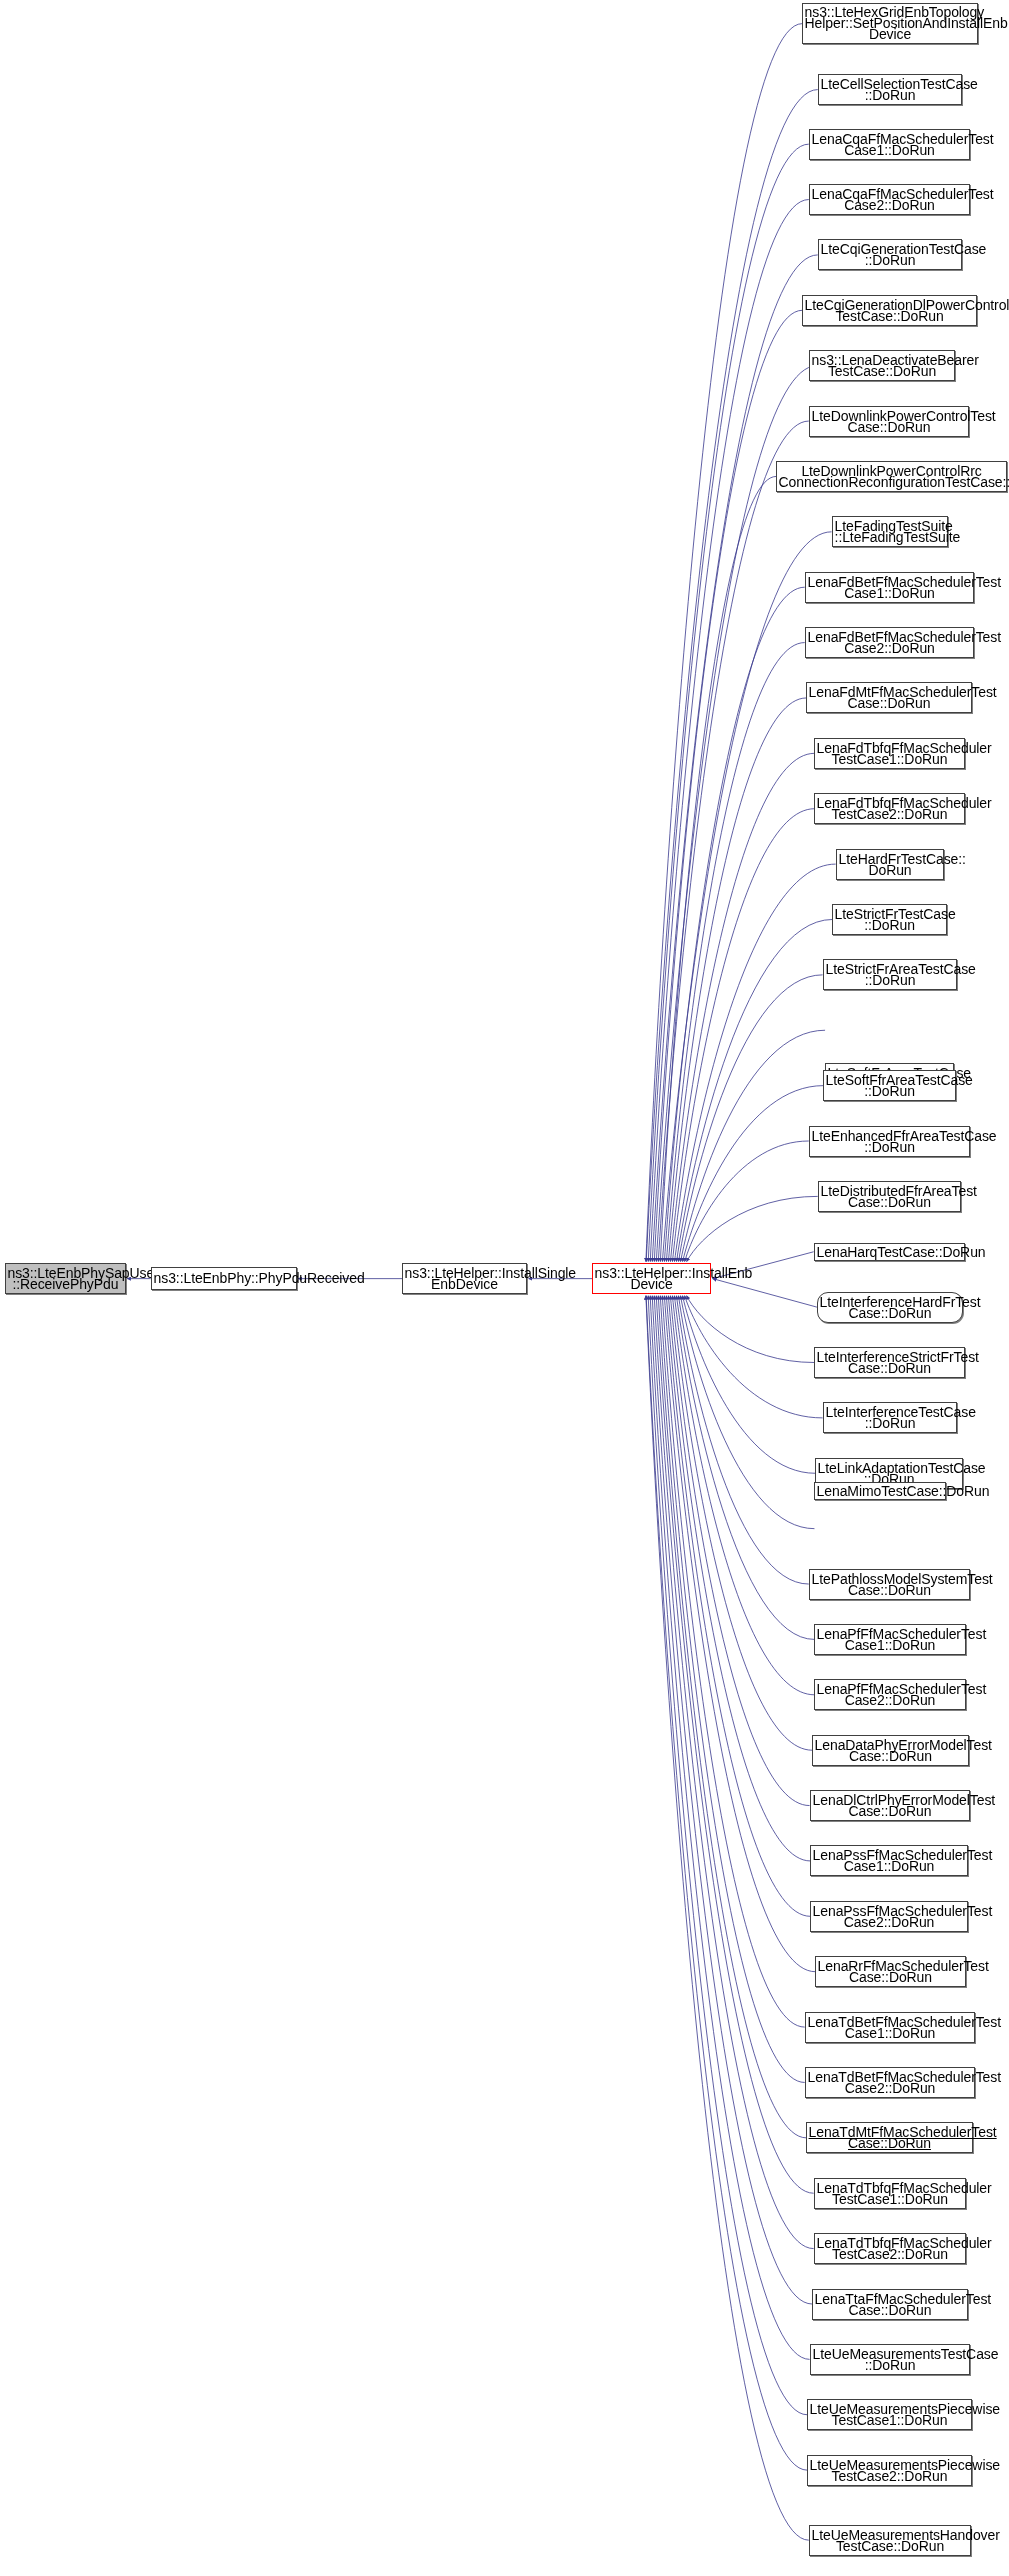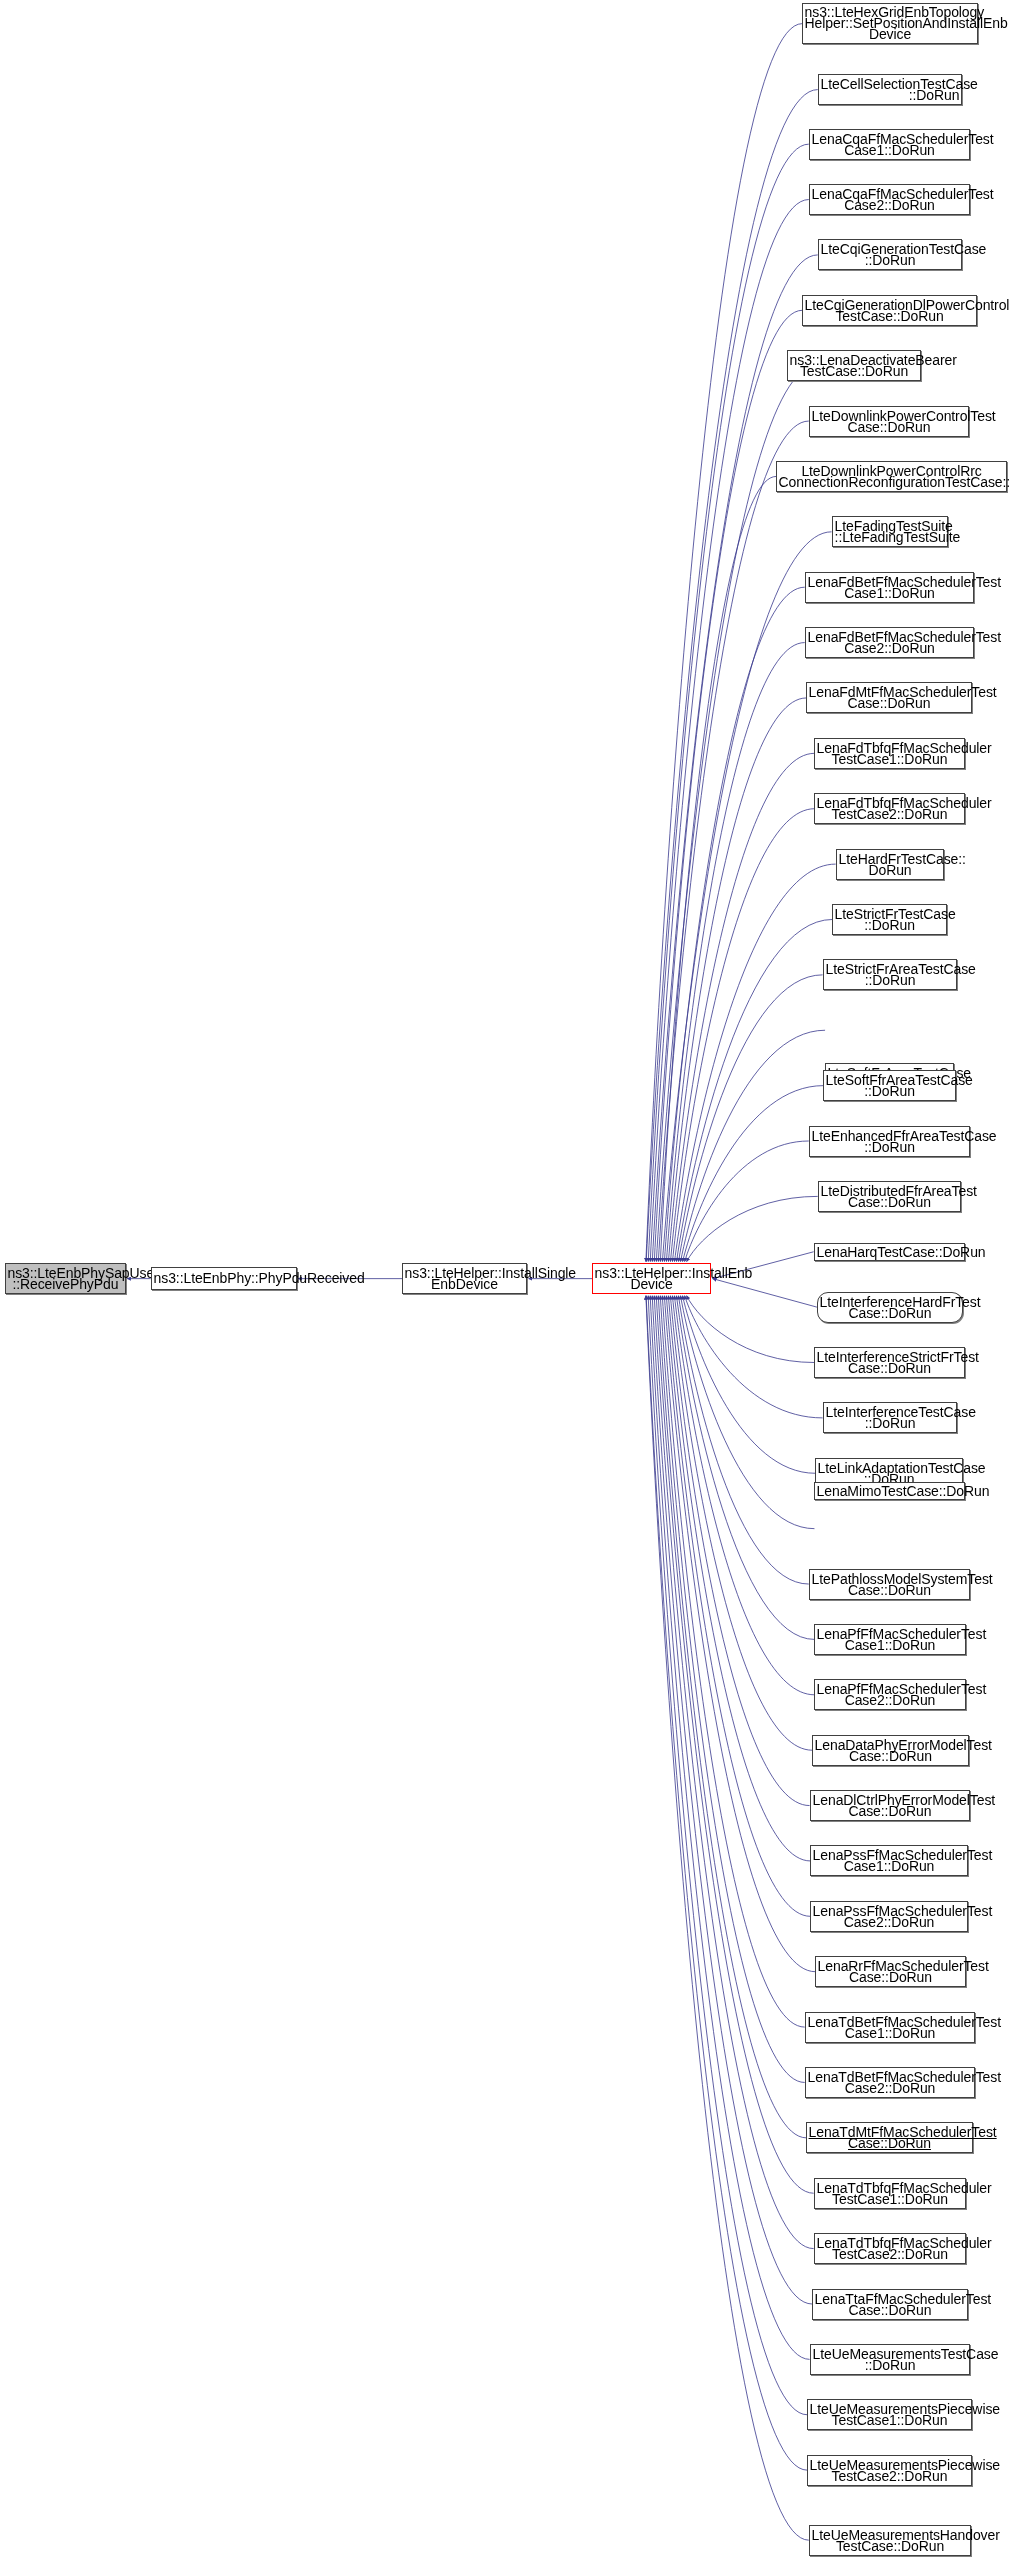--- a/index.html
+++ b/index.html
@@ -122,31 +122,31 @@
 <div class="node highlight" style="left: 4.9px; top: 1263px; width: 121px; height: 31px;"><span class="node-label">ns3::LteEnbPhySapUser
 ::ReceivePhyPdu</span></div>
     <div class="node" style="left: 151px; top: 1267px; width: 146px; height: 23px;"><span class="node-label">ns3::LteEnbPhy::PhyPduReceived</span></div>
     <div class="node" style="left: 402px; top: 1263px; width: 125px; height: 31px;"><span class="node-label">ns3::LteHelper::InstallSingle
 EnbDevice</span></div>
     <div class="node current" style="left: 592px; top: 1263px; width: 119px; height: 31px;"><span class="node-label">ns3::LteHelper::InstallEnb
 Device</span></div>
     <div class="node" style="left: 802px; top: 3.3px; width: 176px; height: 41px;"><span class="node-label">ns3::LteHexGridEnbTopology
 Helper::SetPositionAndInstallEnb
 Device</span></div>
-    <div class="node" style="left: 818px; top: 74px; width: 144px; height: 31px; text-align: right;"><span class="node-label">LteCellSelectionTestCase
+    <div class="node" style="left: 818px; top: 74px; width: 144px; height: 31px;"><span class="node-label">LteCellSelectionTestCase
 ::DoRun</span></div>
     <div class="node" style="left: 809px; top: 129px; width: 161px; height: 31px;"><span class="node-label">LenaCqaFfMacSchedulerTest
 Case1::DoRun</span></div>
     <div class="node" style="left: 809px; top: 184px; width: 161px; height: 31px;"><span class="node-label">LenaCqaFfMacSchedulerTest
 Case2::DoRun</span></div>
     <div class="node" style="left: 818px; top: 239px; width: 144px; height: 31px;"><span class="node-label">LteCqiGenerationTestCase
 ::DoRun</span></div>
     <div class="node" style="left: 802px; top: 295px; width: 175px; height: 31px;"><span class="node-label">LteCqiGenerationDlPowerControl
 TestCase::DoRun</span></div>
-    <div class="node" style="left: 787px; top: 350px; width: 134px; height: 31px;"><span class="node-label">ns3::LenaDeactivateBearer
+    <div class="node" style="left: 809px; top: 350px; width: 146px; height: 31px;"><span class="node-label">ns3::LenaDeactivateBearer
 TestCase::DoRun</span></div>
     <div class="node" style="left: 809px; top: 406px; width: 160px; height: 31px;"><span class="node-label">LteDownlinkPowerControlTest
 Case::DoRun</span></div>
     <div class="node" style="left: 776px; top: 461px; width: 231px; height: 31px;"><span class="node-label">LteDownlinkPowerControlRrc
 ConnectionReconfigurationTestCase::DoRun</span></div>
     <div class="node" style="left: 832px; top: 516px; width: 116px; height: 31px;"><span class="node-label">LteFadingTestSuite
 ::LteFadingTestSuite</span></div>
     <div class="node" style="left: 805px; top: 572px; width: 169px; height: 31px;"><span class="node-label">LenaFdBetFfMacSchedulerTest
 Case1::DoRun</span></div>
     <div class="node" style="left: 805px; top: 627px; width: 169px; height: 31px;"><span class="node-label">LenaFdBetFfMacSchedulerTest
@@ -173,21 +173,21 @@
 Case::DoRun</span></div>
     <div class="node" style="left: 814px; top: 1243px; width: 151px; height: 18px;"><span class="node-label">LenaHarqTestCase::DoRun</span></div>
     <div class="node" style="left: 817px; top: 1292px; width: 146px; height: 31px; border-radius: 11px;"><span class="node-label">LteInterferenceHardFrTest
 Case::DoRun</span></div>
     <div class="node" style="left: 814px; top: 1347px; width: 151px; height: 31px;"><span class="node-label">LteInterferenceStrictFrTest
 Case::DoRun</span></div>
     <div class="node" style="left: 823px; top: 1402px; width: 134px; height: 31px;"><span class="node-label">LteInterferenceTestCase
 ::DoRun</span></div>
     <div class="node" style="left: 815px; top: 1458px; width: 148px; height: 31px;"><span class="node-label">LteLinkAdaptationTestCase
 ::DoRun</span></div>
-    <div class="node" style="left: 814px; top: 1482px; width: 151px; height: 18px;"><span class="node-label">LenaMimoTestCase::DoRun</span></div>
+    <div class="node" style="left: 814px; top: 1482px; width: 132px; height: 18px;"><span class="node-label">LenaMimoTestCase::DoRun</span></div>
     <div class="node" style="left: 809px; top: 1569px; width: 161px; height: 31px;"><span class="node-label">LtePathlossModelSystemTest
 Case::DoRun</span></div>
     <div class="node" style="left: 814px; top: 1624px; width: 152px; height: 31px;"><span class="node-label">LenaPfFfMacSchedulerTest
 Case1::DoRun</span></div>
     <div class="node" style="left: 814px; top: 1679px; width: 152px; height: 31px;"><span class="node-label">LenaPfFfMacSchedulerTest
 Case2::DoRun</span></div>
     <div class="node" style="left: 812px; top: 1735px; width: 157px; height: 31px;"><span class="node-label">LenaDataPhyErrorModelTest
 Case::DoRun</span></div>
     <div class="node" style="left: 810px; top: 1790px; width: 160px; height: 31px;"><span class="node-label">LenaDlCtrlPhyErrorModelTest
 Case::DoRun</span></div>

